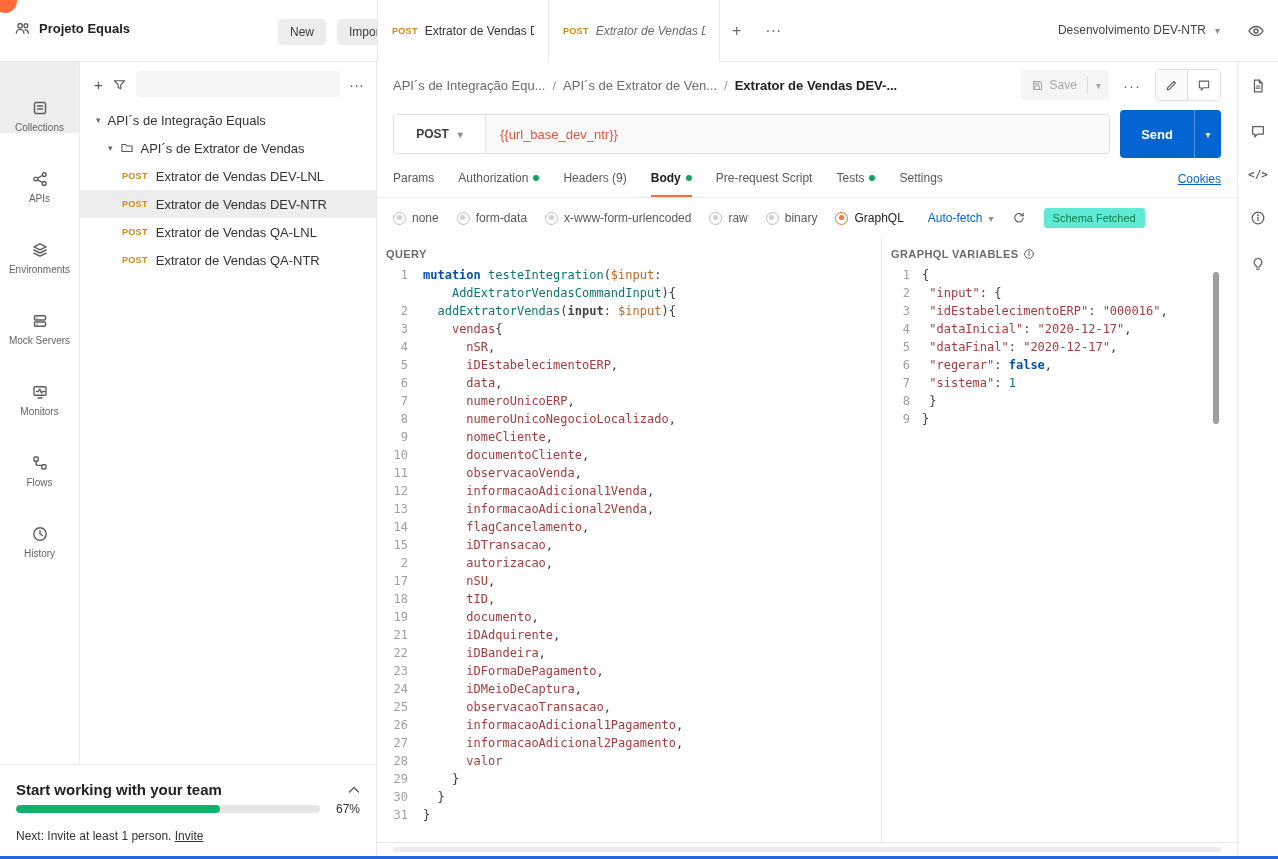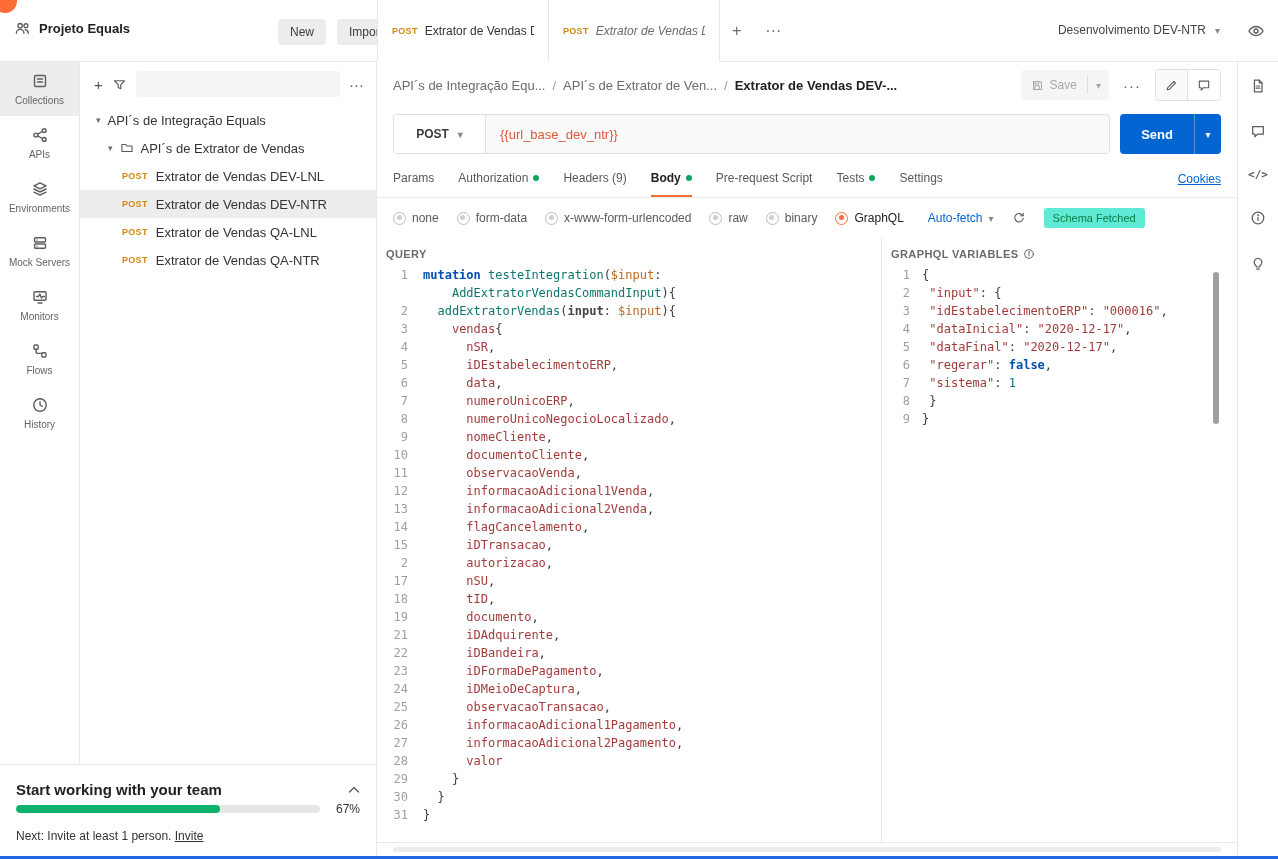--- a/index.html
+++ b/index.html
@@ -19,21 +19,21 @@
   .tab.preview .tab-title { font-style:italic; color:#6b6b6b; }
   .tab-title { font-size:12px; color:#333; overflow:hidden; }
   .chip-post { font-size:9px; font-weight:700; color:#cf8a11; letter-spacing:.3px; flex:none; }
   .tab-plus, .tab-dots { display:flex; align-items:center; padding:0 12px; color:#6b6b6b; font-size:16px; }
   .env-select { position:absolute; right:58px; top:23px; display:flex; align-items:center; gap:9px; font-size:12px; color:#444; }
   .chev { color:#8a8a8a; font-size:10px; }
   .eye-btn { position:absolute; right:13px; top:22px; }
 
   
   .rail { position:absolute; left:0; top:62px; bottom:3px; width:80px; background:#fff; border-right:1px solid #e8e8e8; display:flex; flex-direction:column; }
-  .rail-item { height:54px; display:flex; flex-direction:column; align-items:center; justify-content:center; gap:5px; }
+  .rail-item { height:71px; display:flex; flex-direction:column; align-items:center; justify-content:flex-end; gap:5px; }
   .rail-item.active { background:#ededed; }
   .rail-label { font-size:10px; color:#636363; white-space:nowrap; }
 
   
   .sidebar { position:absolute; left:80px; top:62px; bottom:3px; width:297px; background:#fff; border-right:1px solid #e8e8e8; }
   .side-toolbar { display:flex; align-items:center; gap:9px; padding:9px 12px 9px 14px; }
   .icon-btn-sm { color:#555; font-size:15px; background:none; border:none; display:flex; align-items:center; font-family:inherit; }
   .search-box { flex:1; height:26px; background:#f5f5f5; border-radius:4px; }
   .trow { height:28px; display:flex; align-items:center; font-size:13px; color:#333; white-space:nowrap; overflow:hidden; }
   .trow .chevron { color:#6b6b6b; font-size:9px; margin-right:7px; }
@@ -72,21 +72,21 @@
   .save-caret { padding:0 8px; font-size:10px; color:#a8a8a8; }
   .dots-btn { color:#666; font-size:15px; letter-spacing:1px; }
   .pair-group { display:flex; border:1px solid #e0e0e0; border-radius:4px; overflow:hidden; }
   .pair-btn { width:32px; height:30px; display:flex; align-items:center; justify-content:center; background:#fff; }
   .pair-btn:first-child { background:#fafafa; border-right:1px solid #e0e0e0; }
 
   .url-row { height:52px; flex:none; display:flex; align-items:center; padding:0 16px; gap:10px; }
   .url-box { flex:1; height:40px; display:flex; border:1px solid #e0e0e0; border-radius:4px; overflow:hidden; background:#fafafa; }
   .method-box { width:92px; flex:none; display:flex; align-items:center; justify-content:center; gap:9px; background:#fff; border-right:1px solid #e0e0e0; font-size:12px; font-weight:700; color:#3b3b3b; }
   .url-text { flex:1; display:flex; align-items:center; padding:0 14px; font-size:13px; color:#e0563a; }
-  .send-btn { height:40px; display:flex; border-radius:4px; overflow:hidden; flex:none; }
+  .send-btn { height:48px; display:flex; border-radius:4px; overflow:hidden; flex:none; }
   .send-main { background:#0265d2; color:#fff; font-size:13px; font-weight:700; padding:0 21px; display:flex; align-items:center; }
   .send-caret { background:#0265d2; color:#fff; width:27px; display:flex; align-items:center; justify-content:center; border-left:1px solid rgba(255,255,255,.3); font-size:10px; }
 
   .reqtabs-row { height:38px; flex:none; display:flex; align-items:center; padding:0 16px; gap:24px; border-bottom:1px solid #ececec; }
   .reqtab { height:100%; display:flex; align-items:center; gap:5px; font-size:12px; color:#595959; border-bottom:2px solid transparent; }
   .reqtab.active { color:#212121; font-weight:700; border-bottom-color:#ff6c37; }
   .dot-green { width:6px; height:6px; border-radius:50%; background:#0da45f; }
   .cookies-link { margin-left:auto; color:#0265d2; font-size:12px; }
 
   .bodybar { height:40px; flex:none; display:flex; align-items:center; padding:0 16px; gap:18px; font-size:12px; color:#595959; }

